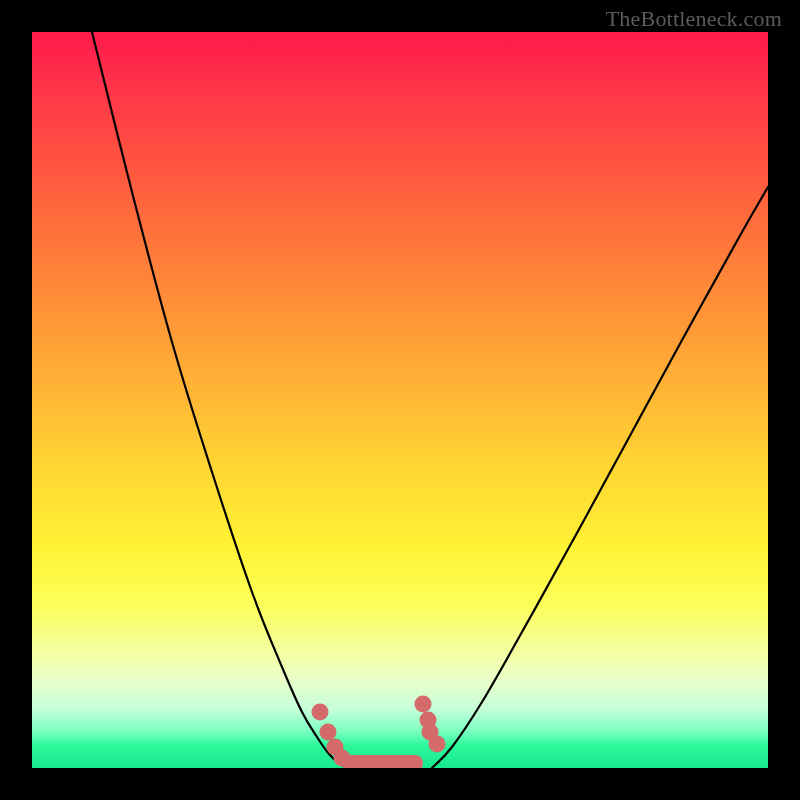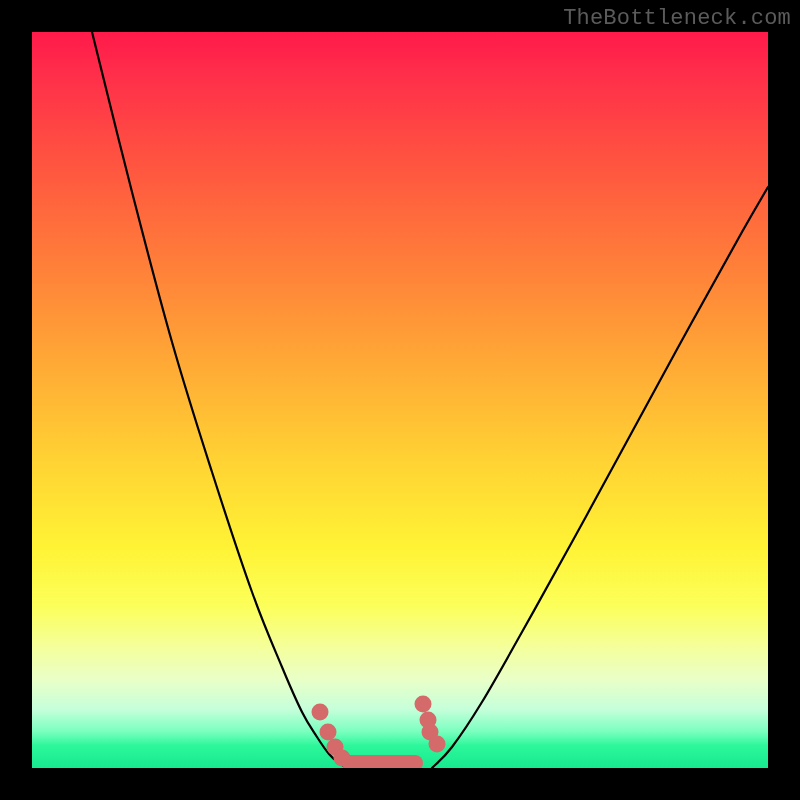--- a/index.html
+++ b/index.html
@@ -6,22 +6,22 @@
   html, body { width: 800px; height: 800px; overflow: hidden; background: #000; }
   .stage {
     position: relative;
     width: 800px;
     height: 800px;
     background: #000;
   }
   .watermark {
     position: absolute;
     top: 6px;
-    right: 9px;
-    font-family: Liberation Mono, monospace;
+    right: 18px;
+    font-family: Liberation Serif, serif;
     font-size: 22px;
     color: #5b5b5b;
     letter-spacing: 0.2px;
     user-select: none;
   }
   .plot-area {
     position: absolute;
     left: 32px;
     top: 32px;
     width: 736px;

